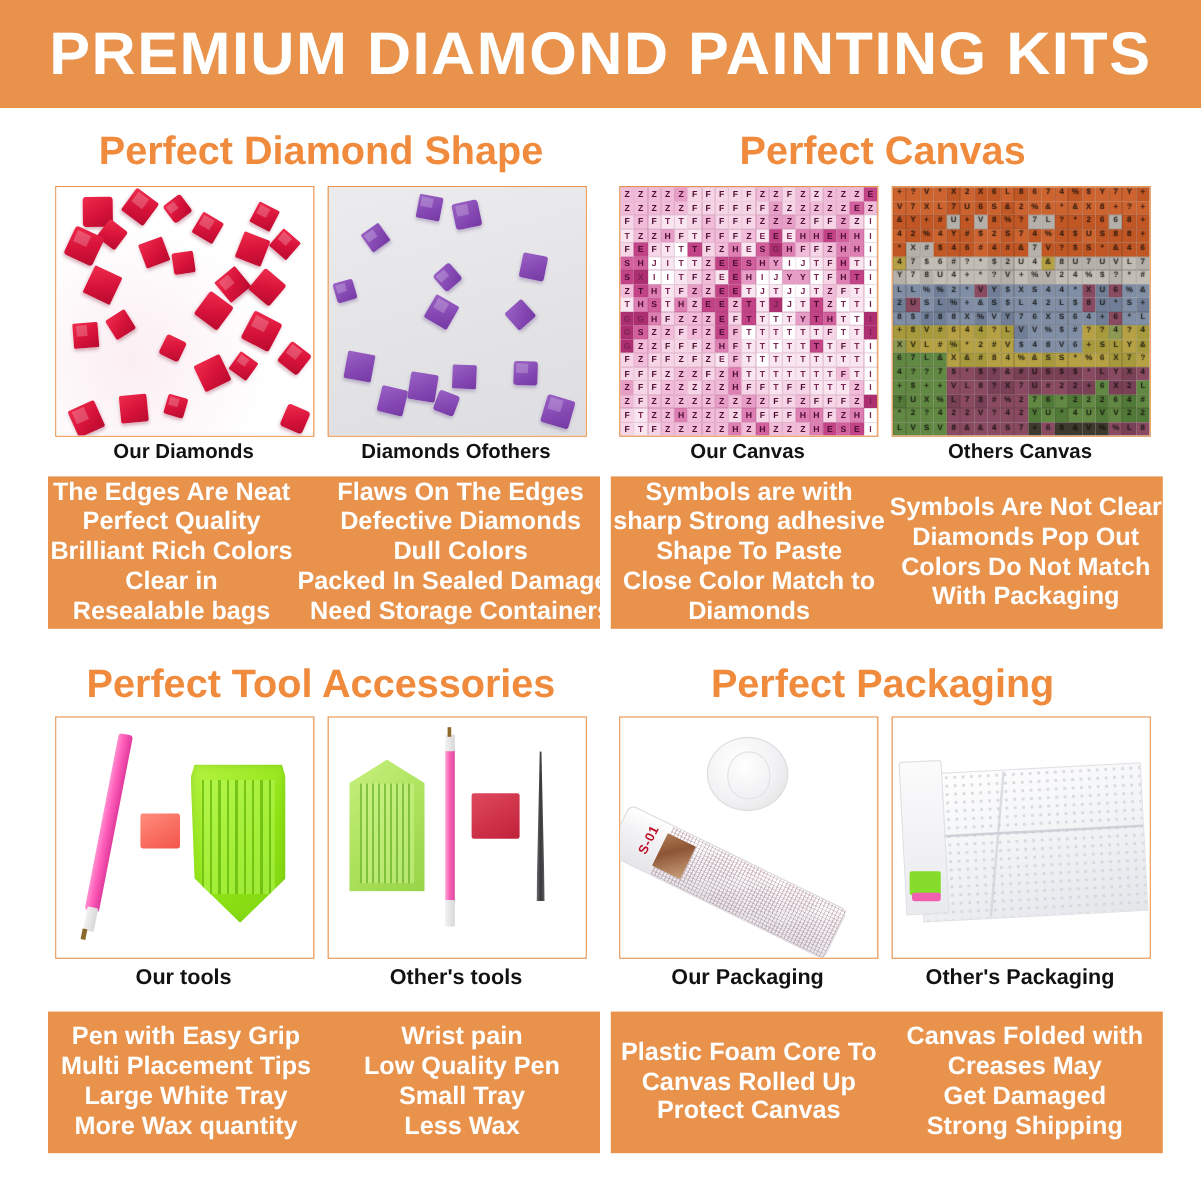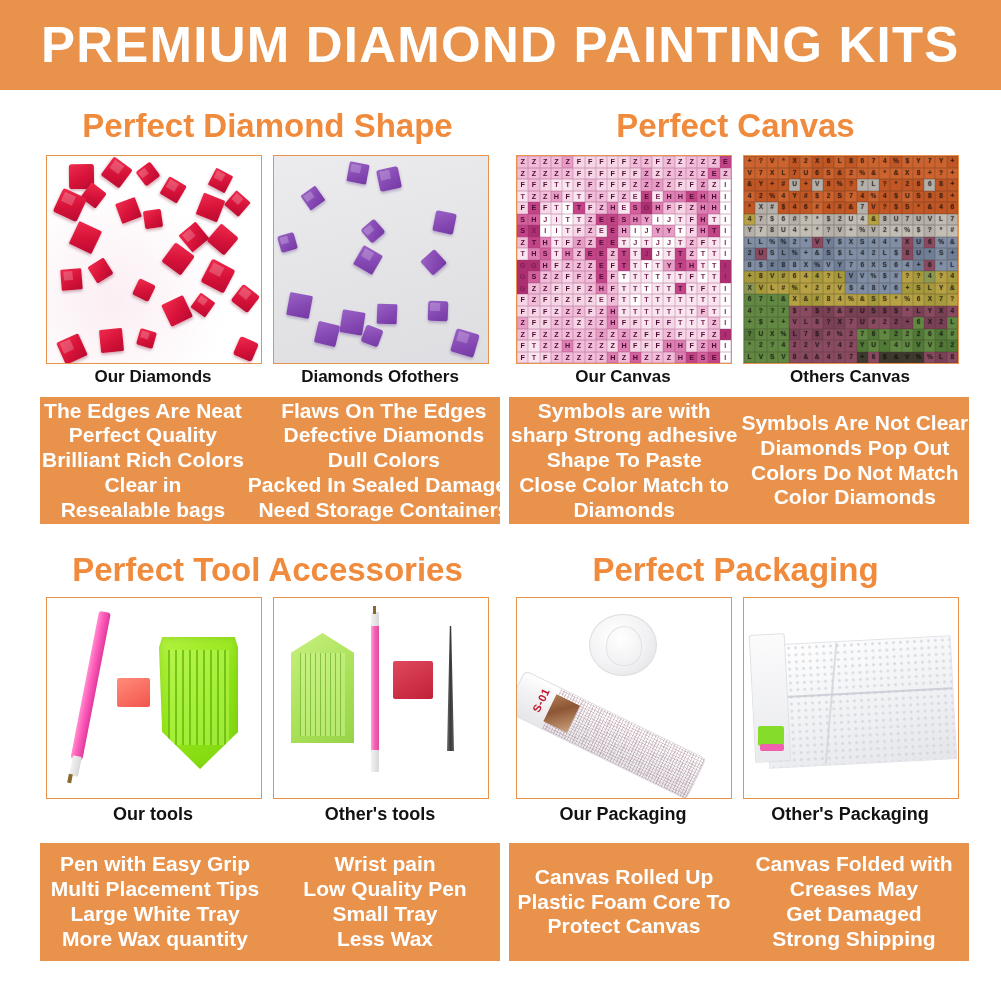--- a/index.html
+++ b/index.html
@@ -1069,21 +1069,21 @@
       <span>Symbols are with</span>
       <span>sharp Strong adhesive</span>
       <span>Shape To Paste</span>
       <span>Close Color Match to</span>
       <span>Diamonds</span>
     </div>
     <div class="col">
       <span>Symbols Are Not Clear</span>
       <span>Diamonds Pop Out</span>
       <span>Colors Do Not Match</span>
-      <span>Color Diamonds</span>
+      <span>With Packaging</span>
     </div>
   </div>
 
   <div class="photo" style="left:46px;top:597px;width:214px;height:200px;">
     <div class="photo-inner">
       <div class="tool-bg"></div>
 
       <div class="pen" style="left:52px;top:14px;width:12px;height:150px;transform:rotate(11deg);transform-origin:top center;"></div>
       <div class="pen-tip" style="left:24px;top:158px;width:9px;height:20px;transform:rotate(11deg);"></div>
       <div class="pen-nib" style="left:21px;top:176px;width:4px;height:9px;transform:rotate(11deg);"></div>
@@ -1153,22 +1153,22 @@
     <div class="col">
       <span>Wrist pain</span>
       <span>Low Quality Pen</span>
       <span>Small Tray</span>
       <span>Less Wax</span>
     </div>
   </div>
 
   <div class="panel" style="left:509px;top:843px;width:460px;height:118px;">
     <div class="col">
+      <span>Plastic Foam Core To</span>
       <span>Canvas Rolled Up</span>
-      <span>Plastic Foam Core To</span>
       <span>Protect Canvas</span>
     </div>
     <div class="col">
       <span>Canvas Folded with</span>
       <span>Creases May</span>
       <span>Get Damaged</span>
       <span>Strong Shipping</span>
     </div>
   </div>
 

